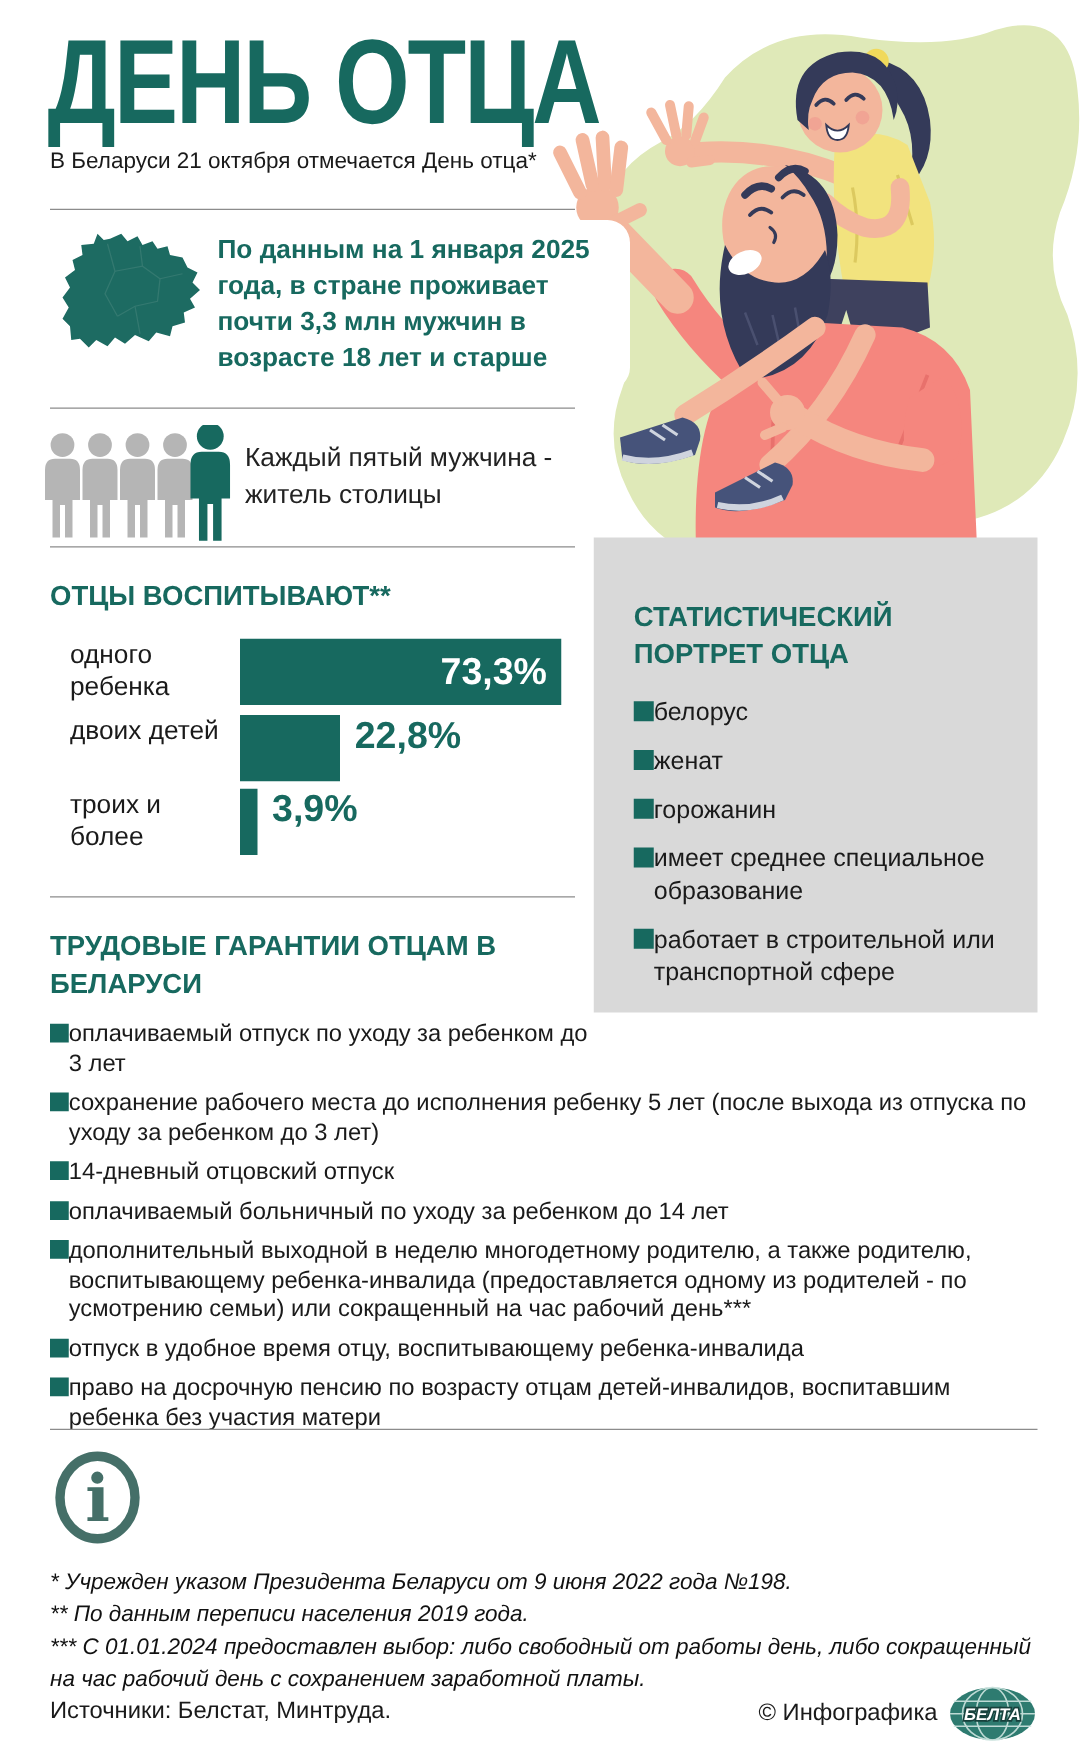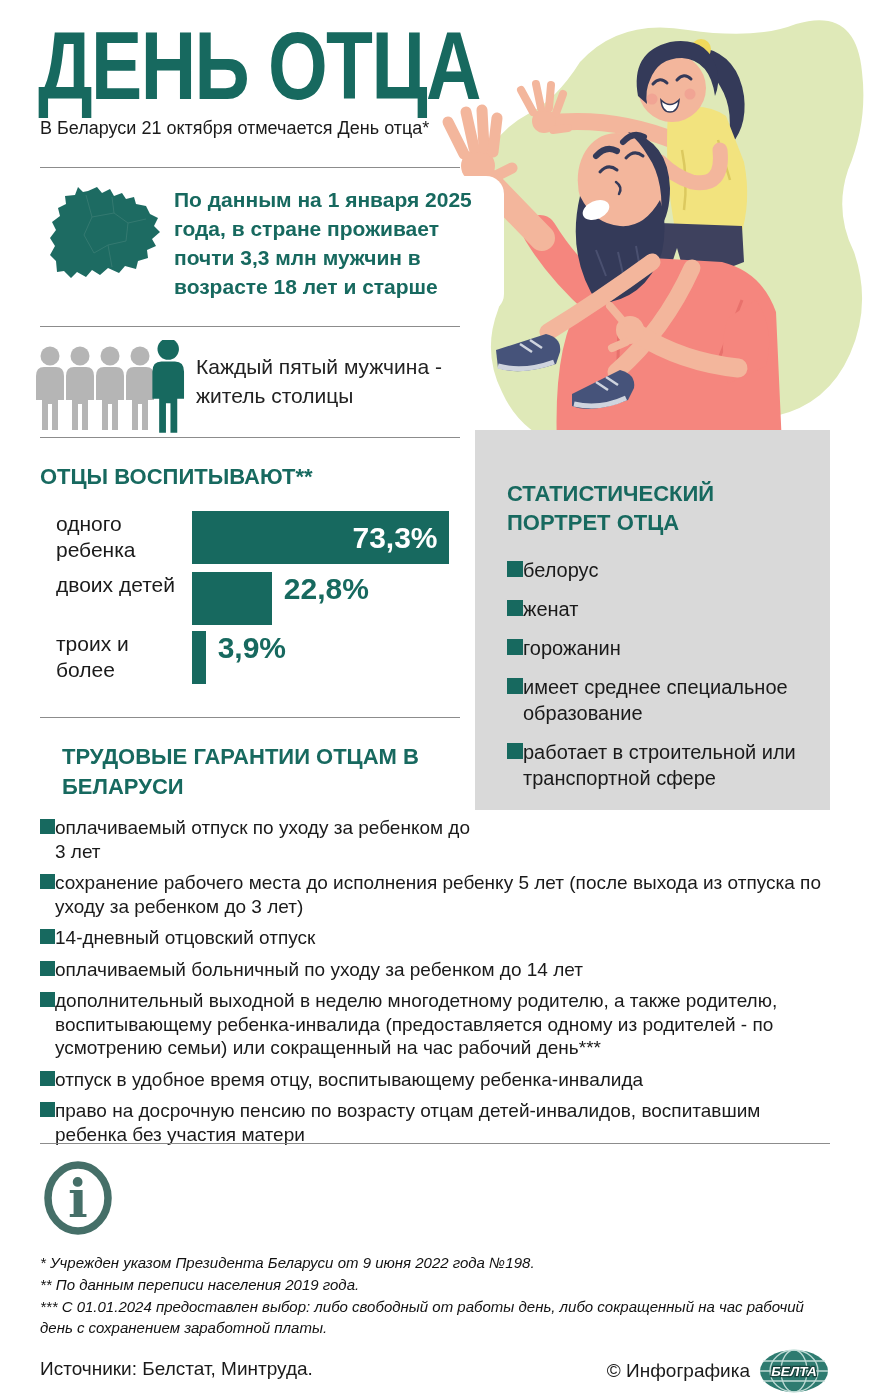--- a/index.html
+++ b/index.html
@@ -42,32 +42,32 @@
   .portrait-box{left:475px;top:430px;width:355px;height:380px;background:#d9d9d9;z-index:5;
                 box-sizing:border-box;padding:50px 28px 0 32px;}
   .portrait-heading{font-size:22px;font-weight:700;color:#17695f;line-height:1.3;
                     width:300px;margin:0 0 20px 0;}
   ul.plain{list-style:none;margin:0;padding:0;}
   .b-item{display:flex;margin-bottom:13px;font-size:20px;line-height:1.3;color:#1a1a1a;}
   .b-sq{flex:0 0 16px;width:16px;height:16px;background:#17695f;margin-top:4px;}
 
   
   .guar-heading{left:40px;top:742px;width:370px;font-size:22px;font-weight:700;
-                color:#17695f;line-height:1.35;z-index:6;margin-left:22px;}
+                color:#17695f;line-height:1.35;z-index:6;}
   .guar-list{left:40px;top:816px;width:794px;z-index:6;}
   .g-item{display:flex;margin-bottom:8px;font-size:19px;line-height:1.24;color:#1a1a1a;}
   .g-item .b-sq{flex:0 0 15px;width:15px;height:15px;margin-top:3px;}
   .g-item.narrow span.txt{max-width:420px;display:inline-block;}
 
   
   .info-icon{left:40px;top:1160px;z-index:6;}
   .note-text{left:140px;top:1166px;width:672px;font-size:21.5px;line-height:1.45;color:#1a1a1a;z-index:6;}
 
   
-  .footnotes{left:40px;top:1252px;width:800px;font-size:15px;font-style:italic;
+  .footnotes{left:40px;top:1252px;width:800px;font-size:18px;font-style:italic;
              line-height:1.45;color:#111;z-index:6;}
   .footnotes p{margin:0;}
 
   
   .sources{left:40px;top:1358px;font-size:19px;color:#1a1a1a;z-index:6;}
   .credit{right:40px;top:1348px;display:flex;align-items:center;gap:8px;z-index:6;}
   .credit-label{font-size:19px;color:#1a1a1a;}
 
   .illustration{left:420px;top:0;width:450px;height:446px;z-index:1;}
 </style>

